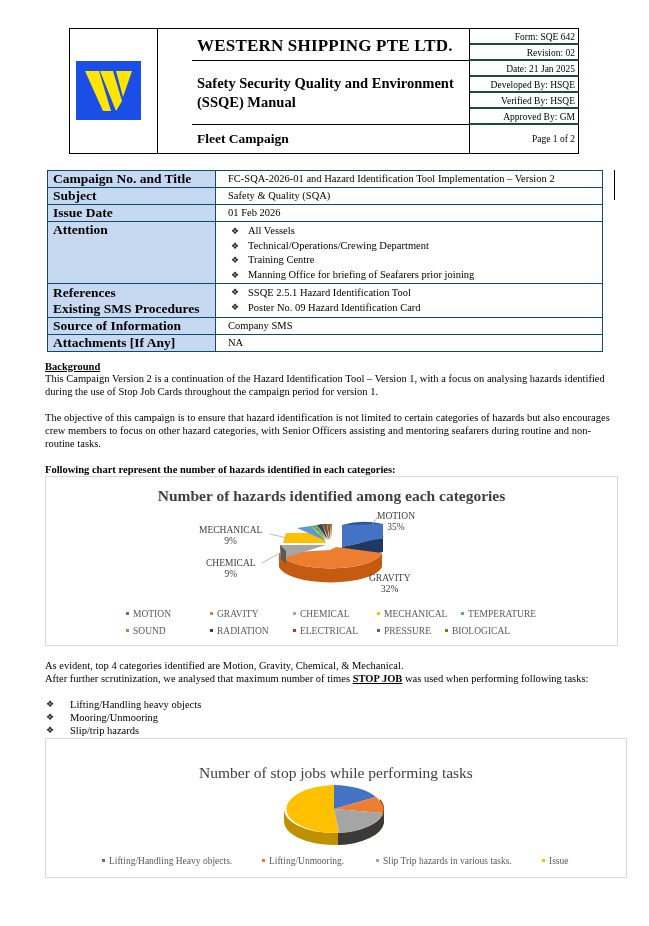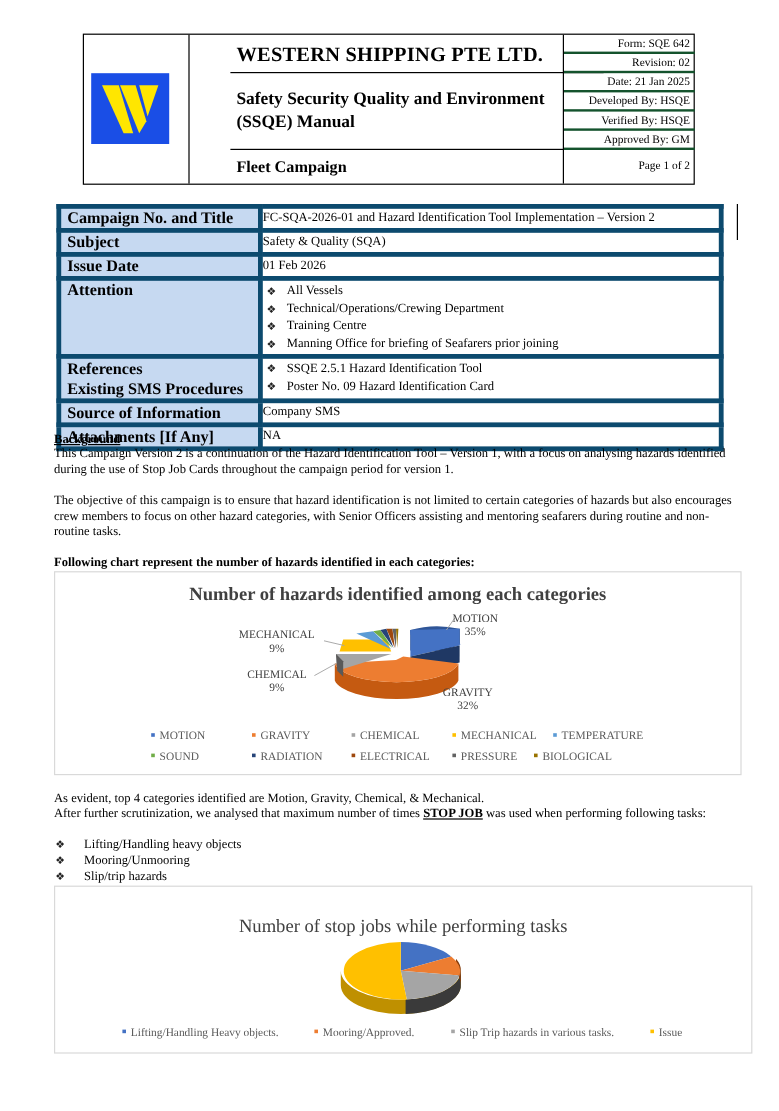--- a/index.html
+++ b/index.html
@@ -13,23 +13,23 @@
   .hdr .mid { position: absolute; left: 88px; top: 0; width: 311px; height: 124px; margin-left: 34px; }
   .hdr .mid .r1 { height: 32px; border-bottom: 1px solid #000; font-weight: bold; font-size: 17px; padding: 7px 0 0 5px; letter-spacing: 0.2px; }
   .hdr .mid .r2 { height: 64px; border-bottom: 1px solid #000; font-weight: bold; font-size: 14.5px; padding: 13px 0 0 5px; line-height: 19px; }
   .hdr .mid .r3 { height: 28px; font-weight: bold; font-size: 13.5px; padding: 6px 0 0 5px; }
   .hdr .right { position: absolute; left: 399px; top: 0; width: 110px; height: 124px; border-left: 1px solid #000; }
   .hdr .right .meta { height: 16px; border-bottom: 2px solid #14532d; font-size: 9.5px; text-align: right; padding: 2px 4px 0 0; line-height: 12px; }
   .hdr .right .meta.page { height: 28px; border-bottom: none; padding-top: 8px; }
 
   
   .info { position: absolute; left: 47px; top: 170px; width: 556px; border-collapse: collapse; }
-  .info td { border: 4px solid #0c4a6e; vertical-align: top; padding: 0; }
+  .info td { border: 1px solid #0c4a6e; vertical-align: top; padding: 0; }
   .info td.lbl { width: 168px; background: #c6d9f1; font-weight: bold; font-size: 13.5px; padding: 0 0 0 5px; line-height: 16px; }
-  .info td.val { font-size: 10.5px; padding: 1px 0 0 0; line-height: 14px; }
+  .info td.val { font-size: 10.5px; padding: 1px 0 0 12px; line-height: 14px; }
   .bul { display: block; position: relative; padding-left: 20px; }
   .bul::before { content: "\2756"; position: absolute; left: 3px; top: 0; font-size: 9px; color: #222; }
   .vbar { position: absolute; left: 614px; top: 170px; width: 1px; height: 30px; background: #000; }
 
   
   .txt { position: absolute; left: 45px; width: 570px; font-size: 10.5px; line-height: 12.8px; }
   .bg-head { top: 361px; font-weight: bold; text-decoration: underline; }
   .p1 { top: 373px; }
   .p2 { top: 412px; }
   .p3 { top: 464px; font-weight: bold; }
@@ -200,17 +200,17 @@
     <path d="M292,56 A50,24 0 0 0 338,34 L338,46 A50,24 0 0 1 292,68 Z" fill="#3a3a3a"></path>
     <path d="M334,22 A50,24 0 0 1 338,32 L338,44 A50,24 0 0 0 334,34 Z" fill="#843c0c"></path>
 
     <path d="M288,32 L288,8 A50,24 0 0 1 330,20 Z" fill="#4472c4"></path>
     <path d="M288,32 L330,20 A50,24 0 0 1 337,36 Z" fill="#ed7d31"></path>
     <path d="M288,32 L337,36 A50,24 0 0 1 293,56 Z" fill="#a5a5a5"></path>
     <path d="M288,32 L293,56 A50,24 0 0 1 288,8 Z" fill="#ffc000"></path>
   </svg>
   <div class="legend">
     <div class="li" style="left:56px;top:117px;"><span class="dot" style="background:#4472c4"></span><span>Lifting/Handling Heavy objects.</span></div>
-    <div class="li" style="left:216px;top:117px;"><span class="dot" style="background:#ed7d31"></span><span>Mooring/Approved.</span></div>
+    <div class="li" style="left:216px;top:117px;"><span class="dot" style="background:#ed7d31"></span><span>Lifting/Unmooring.</span></div>
     <div class="li" style="left:330px;top:117px;"><span class="dot" style="background:#a5a5a5"></span><span>Slip Trip hazards in various tasks.</span></div>
     <div class="li" style="left:496px;top:117px;"><span class="dot" style="background:#ffc000"></span><span>Issue</span></div>
   </div>
 </div>
 
 </body></html>

